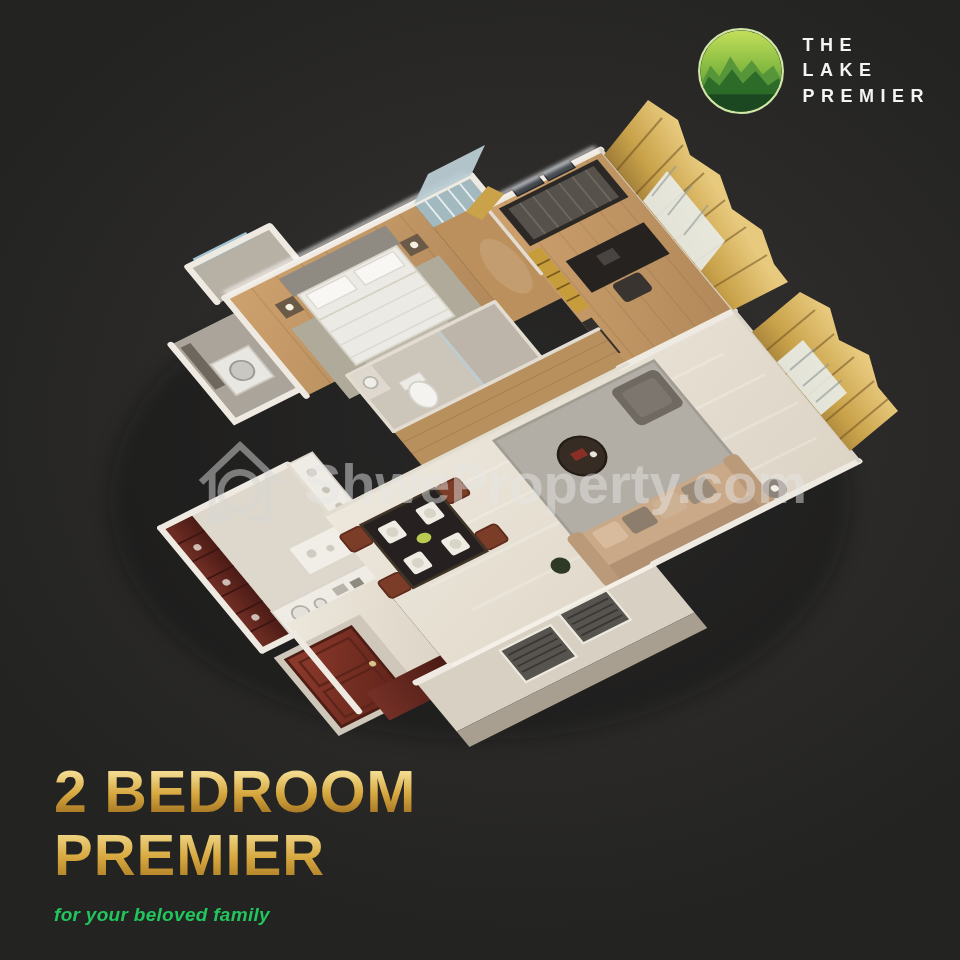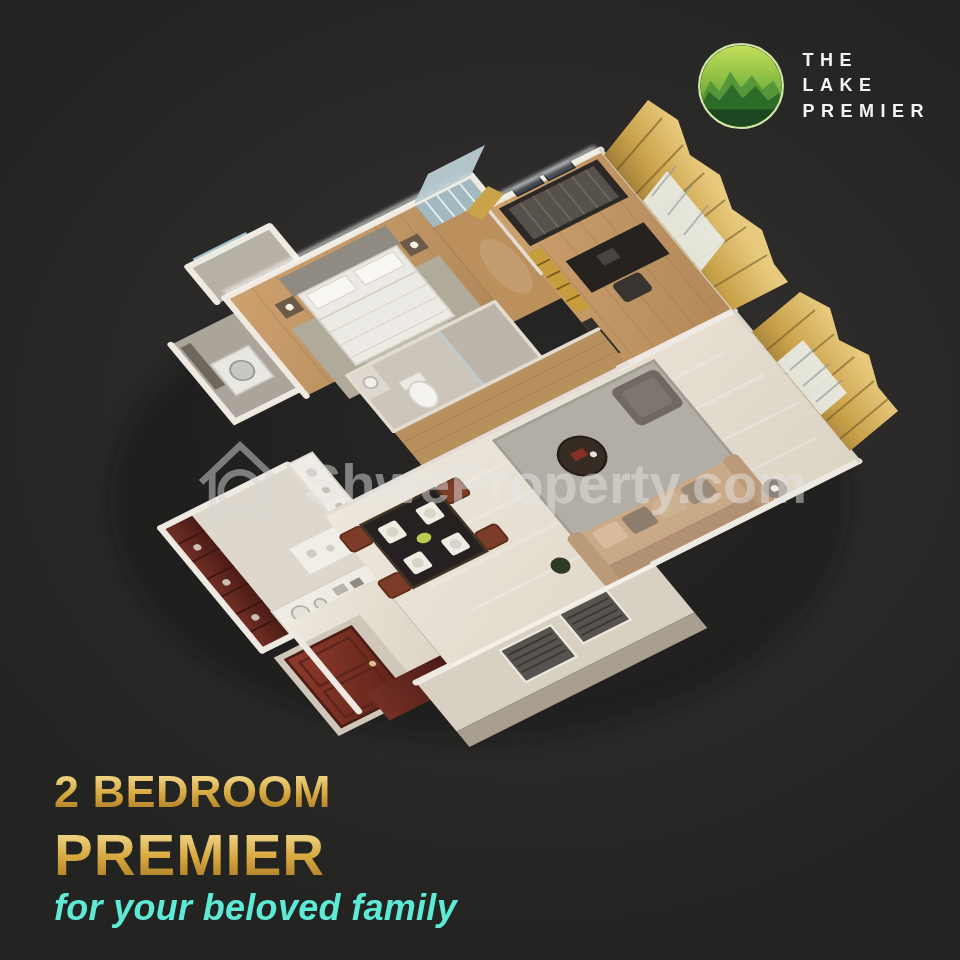--- a/index.html
+++ b/index.html
@@ -2,35 +2,35 @@
 <html><head>
 <meta charset="utf-8">
 <style>
   html,body{margin:0;padding:0;background:#111;}
   .canvas{position:relative;width:960px;height:960px;overflow:hidden;
           font-family:"Liberation Sans",sans-serif;background:#232323;}
   .bg{position:absolute;inset:0;
       background:radial-gradient(620px 520px at 55% 44%, #393837 0%, #2b2a29 55%, #232322 100%);}
   .plan-svg{position:absolute;left:0;top:0;}
   
-  .brand{position:absolute;top:41px;right:30px;display:flex;align-items:center;gap:16px;}
+  .brand{position:absolute;top:26px;right:30px;display:flex;align-items:center;gap:16px;}
   .brand-text{color:#f4f4f4;font-size:18px;font-weight:bold;letter-spacing:6.5px;line-height:1.42;}
   
   .watermark{position:absolute;left:192px;top:432px;display:flex;align-items:center;gap:16px;opacity:.5;pointer-events:none;}
   .watermark-text{font-size:56px;font-weight:bold;color:rgba(230,230,230,.95);letter-spacing:0;}
   
   .caption{position:absolute;left:54px;top:770px;}
   .gold{color:#d9ab46;font-weight:bold;}
   @supports ((-webkit-background-clip: text)){
     .gold{background:linear-gradient(180deg,#f2d98c 8%,#d6a73e 55%,#ab7b26 96%);
           -webkit-background-clip:text;background-clip:text;color:transparent;}
   }
-  .cap-l1{font-size:45px;line-height:44px;letter-spacing:.5px;}
+  .cap-l1{font-size:59px;line-height:44px;letter-spacing:.5px;}
   .cap-l2{font-size:58px;line-height:58px;letter-spacing:1px;margin-top:12px;}
-  .cap-l3{font-size:36px;font-style:italic;font-weight:bold;color:#5eead4;margin-top:3px;letter-spacing:.3px;}
+  .cap-l3{font-size:19px;font-style:italic;font-weight:bold;color:#22c55e;margin-top:20px;letter-spacing:.3px;}
 </style>
 </head>
 <body>
 
 <div class="canvas">
   <div class="bg"></div>
 
   <svg class="plan-svg" width="960" height="960" viewBox="0 0 960 960">
     <defs>
       <linearGradient id="wood" x1="0" y1="0" x2="1" y2="1">

